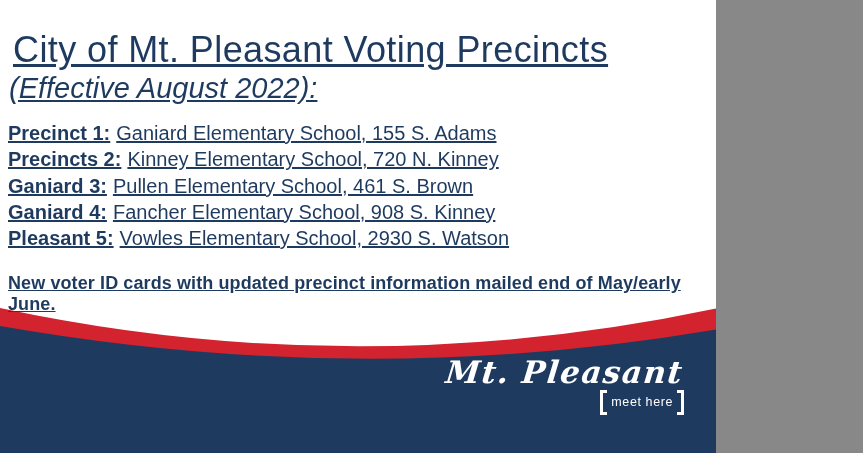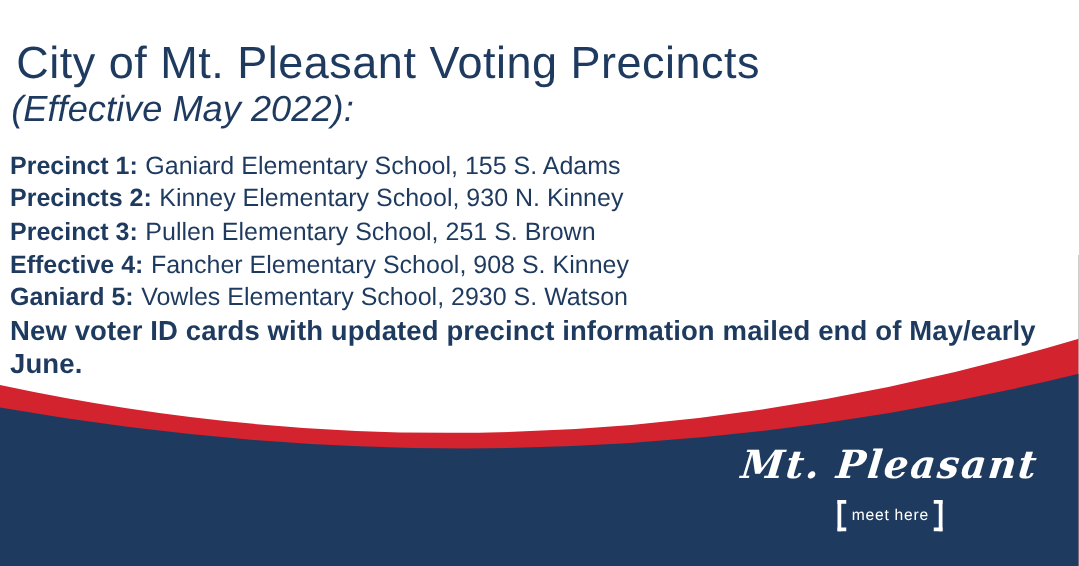--- a/index.html
+++ b/index.html
@@ -4,26 +4,27 @@
 <style>
   :root {
     --navy: #1e3a5f;
     --red: #d2232e;
     --white: #ffffff;
   }
   * { box-sizing: border-box; }
   html, body { margin: 0; padding: 0; background: #888; }
   .canvas {
     position: relative;
-    width: 863px;
+    width: 716px;
     height: 453px;
     background: var(--white);
     overflow: hidden;
     font-family: "Liberation Sans", sans-serif;
     color: var(--navy);
+    text-decoration: underline;
   }
   .content {
     position: relative;
     z-index: 1;
     padding: 28px 20px 0 13px;
   }
   .title {
     margin: 0;
     font-size: 36px;
     font-weight: 400;
@@ -46,22 +47,22 @@
     line-height: 26.3px;
   }
   .precinct-row { white-space: nowrap; }
   .precinct-label {
     font-weight: 700;
     margin-right: 6px;
   }
   .precinct-location { font-weight: 400; }
   .note {
     margin-left: -5px;
-    margin-top: 1px;
-    font-size: 22px;
+    margin-top: 22px;
+    font-size: 18px;
     font-weight: 700;
     letter-spacing: 0.1px;
   }
   .wave {
     position: absolute;
     inset: 0;
     z-index: 0;
     pointer-events: none;
   }
   .wave .red-path { fill: var(--red); }
@@ -79,24 +80,24 @@
     font-style: italic;
     font-weight: 700;
     font-size: 31px;
     letter-spacing: 1.5px;
     line-height: 1.1;
     transform: skewX(-6deg);
     white-space: nowrap;
   }
   .logo-tagline {
     display: flex;
-    justify-content: center;
+    justify-content: flex-end;
     align-items: stretch;
     height: 25px;
-    margin-top: 11px;
+    margin-top: 1px;
   }
   .bracket { width: 7px; }
   .bracket.left {
     border: 3px solid var(--white);
     border-right: none;
   }
   .bracket.right {
     border: 3px solid var(--white);
     border-left: none;
   }
@@ -108,28 +109,28 @@
     font-weight: 400;
   }
 </style>
 </head>
 <body>
 
 <div class="canvas">
 
   <div class="content">
     <h1 class="title">City of Mt. Pleasant Voting Precincts</h1>
-    <div class="subtitle">(Effective May 2022):</div>
+    <div class="subtitle">(Effective August 2022):</div>
 
     <div class="precinct-list">
       <div class="precinct-row"><span class="precinct-label">Precinct 1:</span><span class="precinct-location">Ganiard Elementary School, 155 S. Adams</span></div>
-      <div class="precinct-row"><span class="precinct-label">Precincts 2:</span><span class="precinct-location">Kinney Elementary School, 930 N. Kinney</span></div>
-      <div class="precinct-row"><span class="precinct-label">Precinct 3:</span><span class="precinct-location">Pullen Elementary School, 251 S. Brown</span></div>
-      <div class="precinct-row"><span class="precinct-label">Effective 4:</span><span class="precinct-location">Fancher Elementary School, 908 S. Kinney</span></div>
-      <div class="precinct-row"><span class="precinct-label">Ganiard 5:</span><span class="precinct-location">Vowles Elementary School, 2930 S. Watson</span></div>
+      <div class="precinct-row"><span class="precinct-label">Precincts 2:</span><span class="precinct-location">Kinney Elementary School, 720 N. Kinney</span></div>
+      <div class="precinct-row"><span class="precinct-label">Ganiard 3:</span><span class="precinct-location">Pullen Elementary School, 461 S. Brown</span></div>
+      <div class="precinct-row"><span class="precinct-label">Ganiard 4:</span><span class="precinct-location">Fancher Elementary School, 908 S. Kinney</span></div>
+      <div class="precinct-row"><span class="precinct-label">Pleasant 5:</span><span class="precinct-location">Vowles Elementary School, 2930 S. Watson</span></div>
     </div>
 
     <div class="note">New voter ID cards with updated precinct information mailed end of May/early June.</div>
   </div>
 
   <svg class="wave" viewBox="0 0 863 453" width="863" height="453" xmlns="http://www.w3.org/2000/svg" aria-hidden="true">
     <path class="red-path" d="M0,308 Q430,400 863,271 L863,453 L0,453 Z"></path>
     <path class="navy-path" d="M0,326 Q440,403 863,299 L863,453 L0,453 Z"></path>
   </svg>
 

